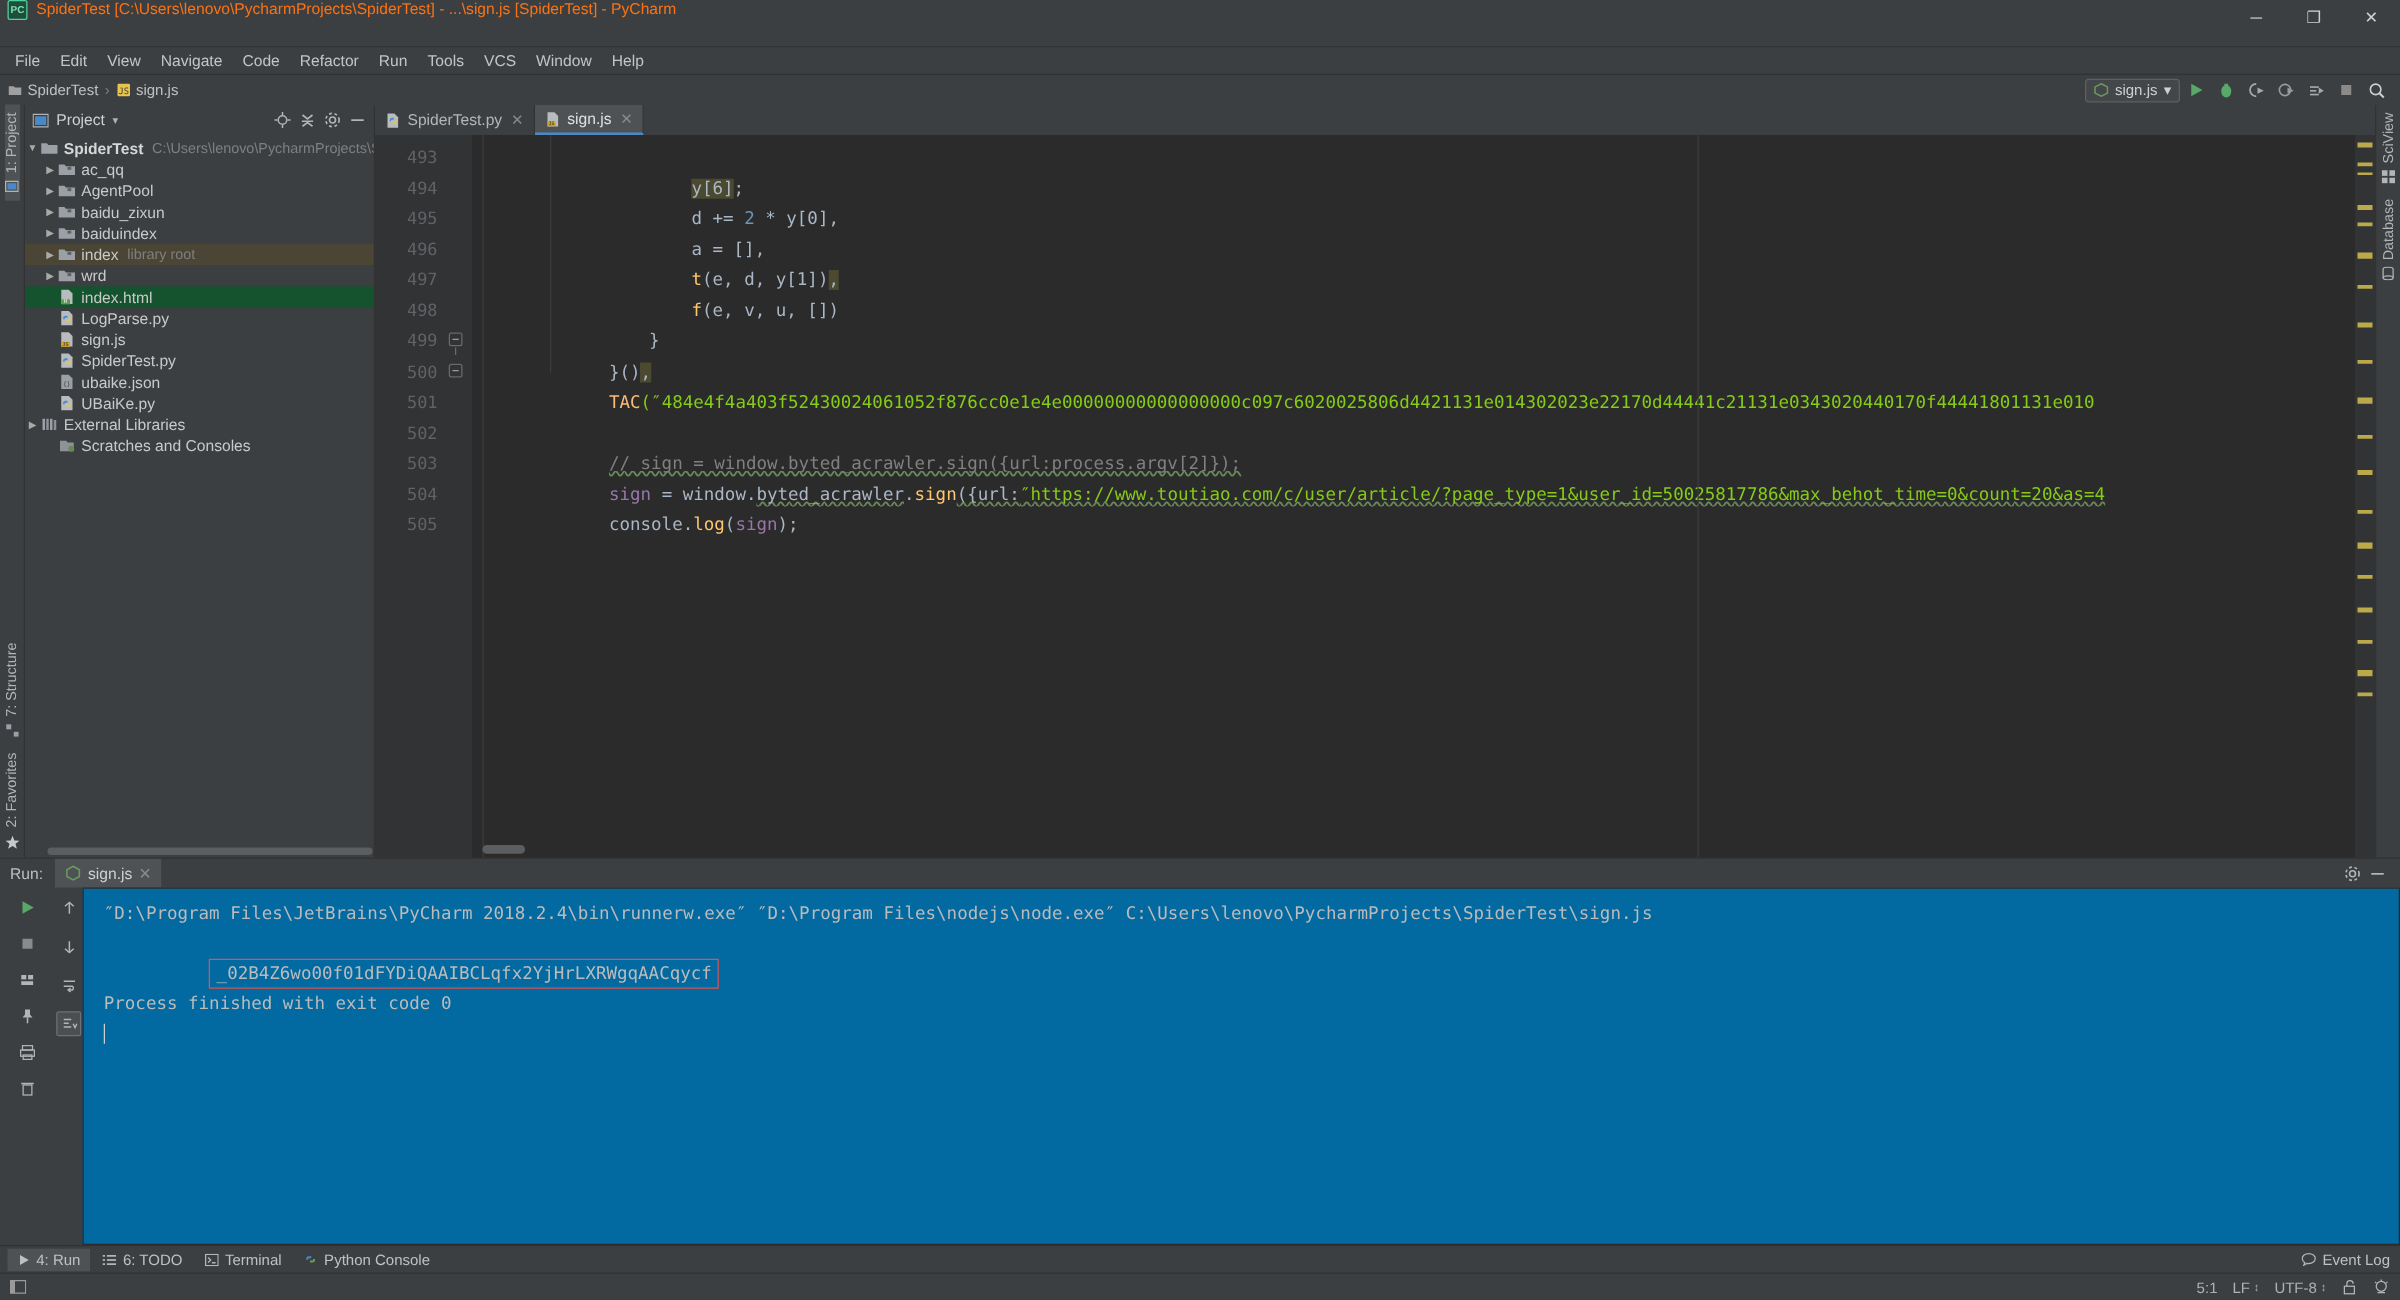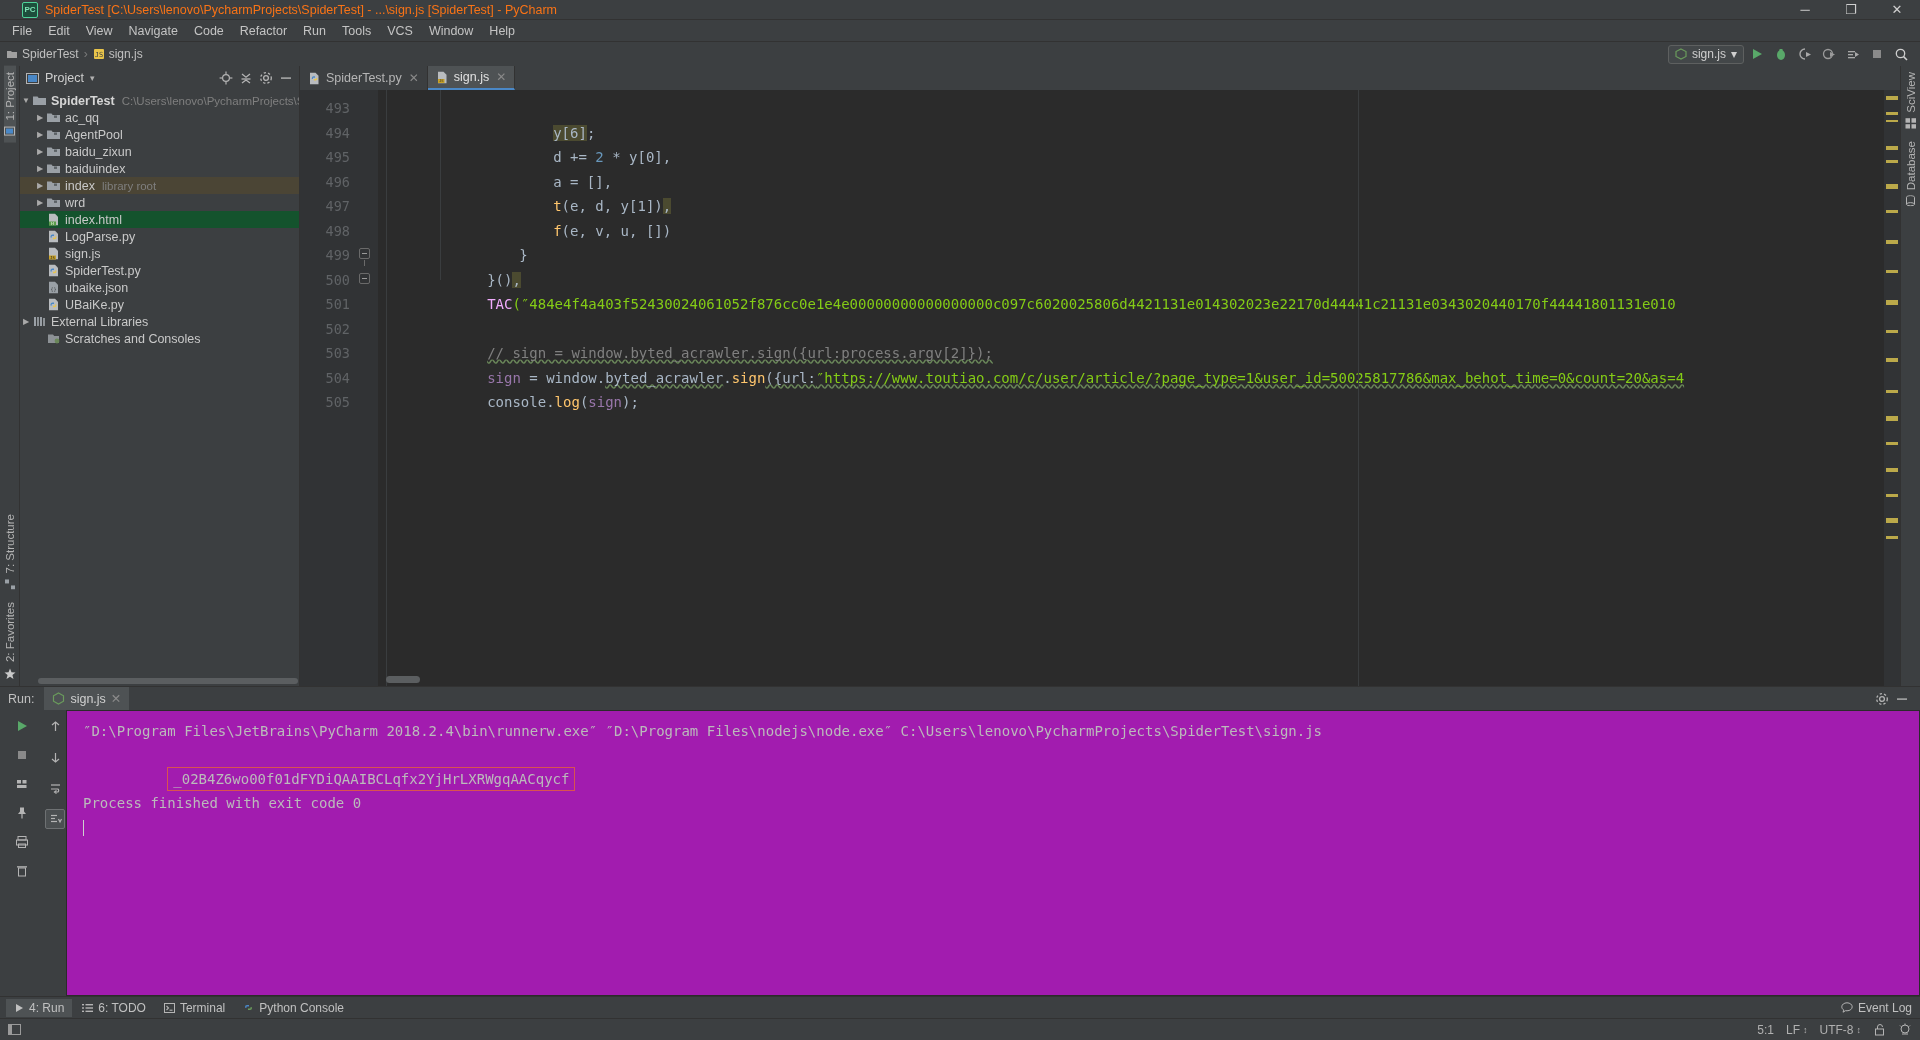--- a/index.html
+++ b/index.html
@@ -8,22 +8,22 @@
     background: #3c3f41;
     font-family: "Liberation Sans", sans-serif;
     font-size: 13px;
     color: #bbbbbb;
     overflow: hidden;
   }
   .app { position: relative; width: 1920px; height: 1040px; display: flex; flex-direction: column; }
 
   
   .titlebar {
-    height: 20px; background: #3c3f41; display: flex; align-items: center;
-    border-bottom: 1px solid #323232; flex: none; padding-left: 16px;
+    height: 38px; background: #3c3f41; display: flex; 
+    border-bottom: 1px solid #323232; flex: none;
   }
   .tb-icon {
     width: 16px; height: 16px; margin: 0 7px 0 6px; background: #1d4f3c;
     border: 1px solid #4fd39a; border-radius: 2px; color: #7fe3b5;
     font-size: 8px; line-height: 14px; text-align: center; font-weight: bold; flex: none;
   }
   .tb-title { color: #f97316; font-size: 12.5px; white-space: nowrap; }
   .tb-spacer { flex: 1; }
   .win-btn {
     width: 46px; height: 26px; display: flex; align-items: center; justify-content: center;
@@ -120,21 +120,21 @@
   }
   .cline { height: 24.5px; line-height: 24.5px; white-space: pre; padding-left: 8px; }
   .indent-guide { position: absolute; top: 0; bottom: 0; width: 1px; background: #3a3d3f; }
 
   .kw { color: #cc7832; }
   .num { color: #6897bb; }
   .fn { color: #ffc66d; }
   .plain { color: #a9b7c6; }
   .str { color: #84cc16; }
   .cmt { color: #808080; }
-  .cls { color: #f0abfc; }
+  .cls { color: #fdba74; }
   .field { color: #9876aa; }
   .hl { background: #4b4a30; }
   .wavy { text-decoration: underline wavy #6a8759; text-decoration-skip-ink: none; }
 
   .code-scroll-h { position: absolute; left: 0; right: 0; bottom: 2px; height: 9px; }
   .code-scroll-h .thumb { position: absolute; left: 8px; top: 1px; height: 7px; width: 34px; background: #5b5e60; border-radius: 4px; }
 
   
   .markerbar { width: 16px; background: #313335; flex: none; position: relative; }
   .markerbar .mk { position: absolute; left: 2px; width: 12px; background: #bba94a; }
@@ -156,21 +156,21 @@
   .run-head .spacer { flex: 1; }
   .run-body { flex: 1; display: flex; min-height: 0; }
   .run-side {
     width: 44px; flex: none; display: flex; flex-direction: column; align-items: center;
     padding-top: 6px; gap: 9px;
   }
   .run-side2 { width: 22px; flex: none; display: flex; flex-direction: column; align-items: center; padding-top: 6px; gap: 11px; }
   .sbtn { width: 20px; height: 20px; display: flex; align-items: center; justify-content: center; }
   .sbtn.boxed { border: 1px solid #6e7173; border-radius: 2px; background: #4b4f51; }
   .console {
-    flex: 1; background: #a21caf; border: 1px solid #2b2b2b; position: relative;
+    flex: 1; background: #0369a1; border: 1px solid #2b2b2b; position: relative;
     font-family: "DejaVu Sans Mono", monospace; font-size: 14px; color: #bbbbbb;
     padding: 8px 0 0 16px; overflow: hidden; min-width: 0;
   }
   .console .cl { height: 24px; line-height: 24px; white-space: pre; }
   .console .boxed-out {
     display: inline-block; border: 1px solid #d9534f; padding: 1px 5px; line-height: 20px;
   }
   .caret { display: inline-block; width: 1px; height: 16px; background: #cfcfcf; vertical-align: middle; }
 
   

